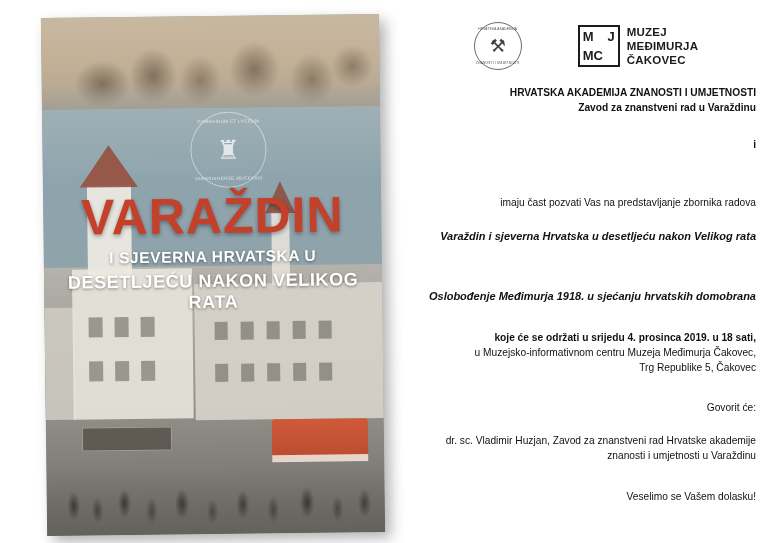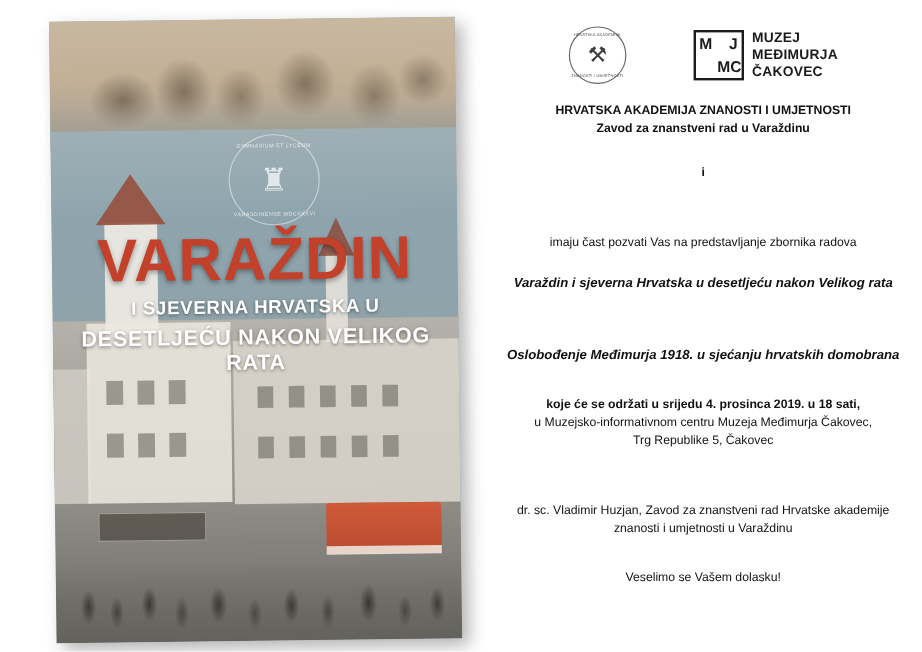--- a/index.html
+++ b/index.html
@@ -276,41 +276,42 @@
     height: 38px;
     border: 2px solid #1b1b1b;
     position: relative;
     font-weight: bold;
     font-size: 13px;
     line-height: 1;
     color: #1b1b1b;
   }
   .mmc-mark .m1 { position: absolute; left: 3px;  top: 3px; }
   .mmc-mark .m2 { position: absolute; right: 3px; top: 3px; }
-  .mmc-mark .m3 { position: absolute; left: 18px;  bottom: 3px; }
+  .mmc-mark .m3 { position: absolute; left: 3px;  bottom: 3px; }
   .mmc-words {
     text-align: left;
     font-size: 11.5px;
     font-weight: bold;
     line-height: 1.24;
     letter-spacing: 0.2px;
     color: #1b1b1b;
     text-transform: uppercase;
   }
 
   .body-text {
     position: absolute;
     left: 12px;
     top: 86px;
     width: 340px;
   }
   .ln {
     font-size: 10.2px;
     line-height: 1.45;
     color: #111;
+    text-align: right;
   }
   .bold { font-weight: bold; }
   .ital-bold { font-style: italic; font-weight: bold; font-size: 11px; }
   .sp-18 { height: 18px; }
   .sp-22 { height: 22px; }
   .sp-26 { height: 26px; }
 </style>
 </head>
 <body>
 
@@ -404,20 +405,21 @@
 
       <div class="sp-18"></div>
       <div class="ln ital-bold">Oslobođenje Međimurja 1918. u sjećanju hrvatskih domobrana</div>
 
       <div class="sp-26"></div>
       <div class="ln bold">koje će se održati u srijedu 4. prosinca 2019. u 18 sati,</div>
       <div class="ln">u Muzejsko-informativnom centru Muzeja Međimurja Čakovec,</div>
       <div class="ln">Trg Republike 5, Čakovec</div>
 
       <div class="sp-26"></div>
+      <div class="ln">Govorit će:</div>
 
       <div class="sp-18"></div>
       <div class="ln">dr. sc. Vladimir Huzjan, Zavod za znanstveni rad Hrvatske akademije</div>
       <div class="ln">znanosti i umjetnosti u Varaždinu</div>
 
       <div class="sp-26"></div>
       <div class="ln">Veselimo se Vašem dolasku!</div>
     </div>
   </div>
 

